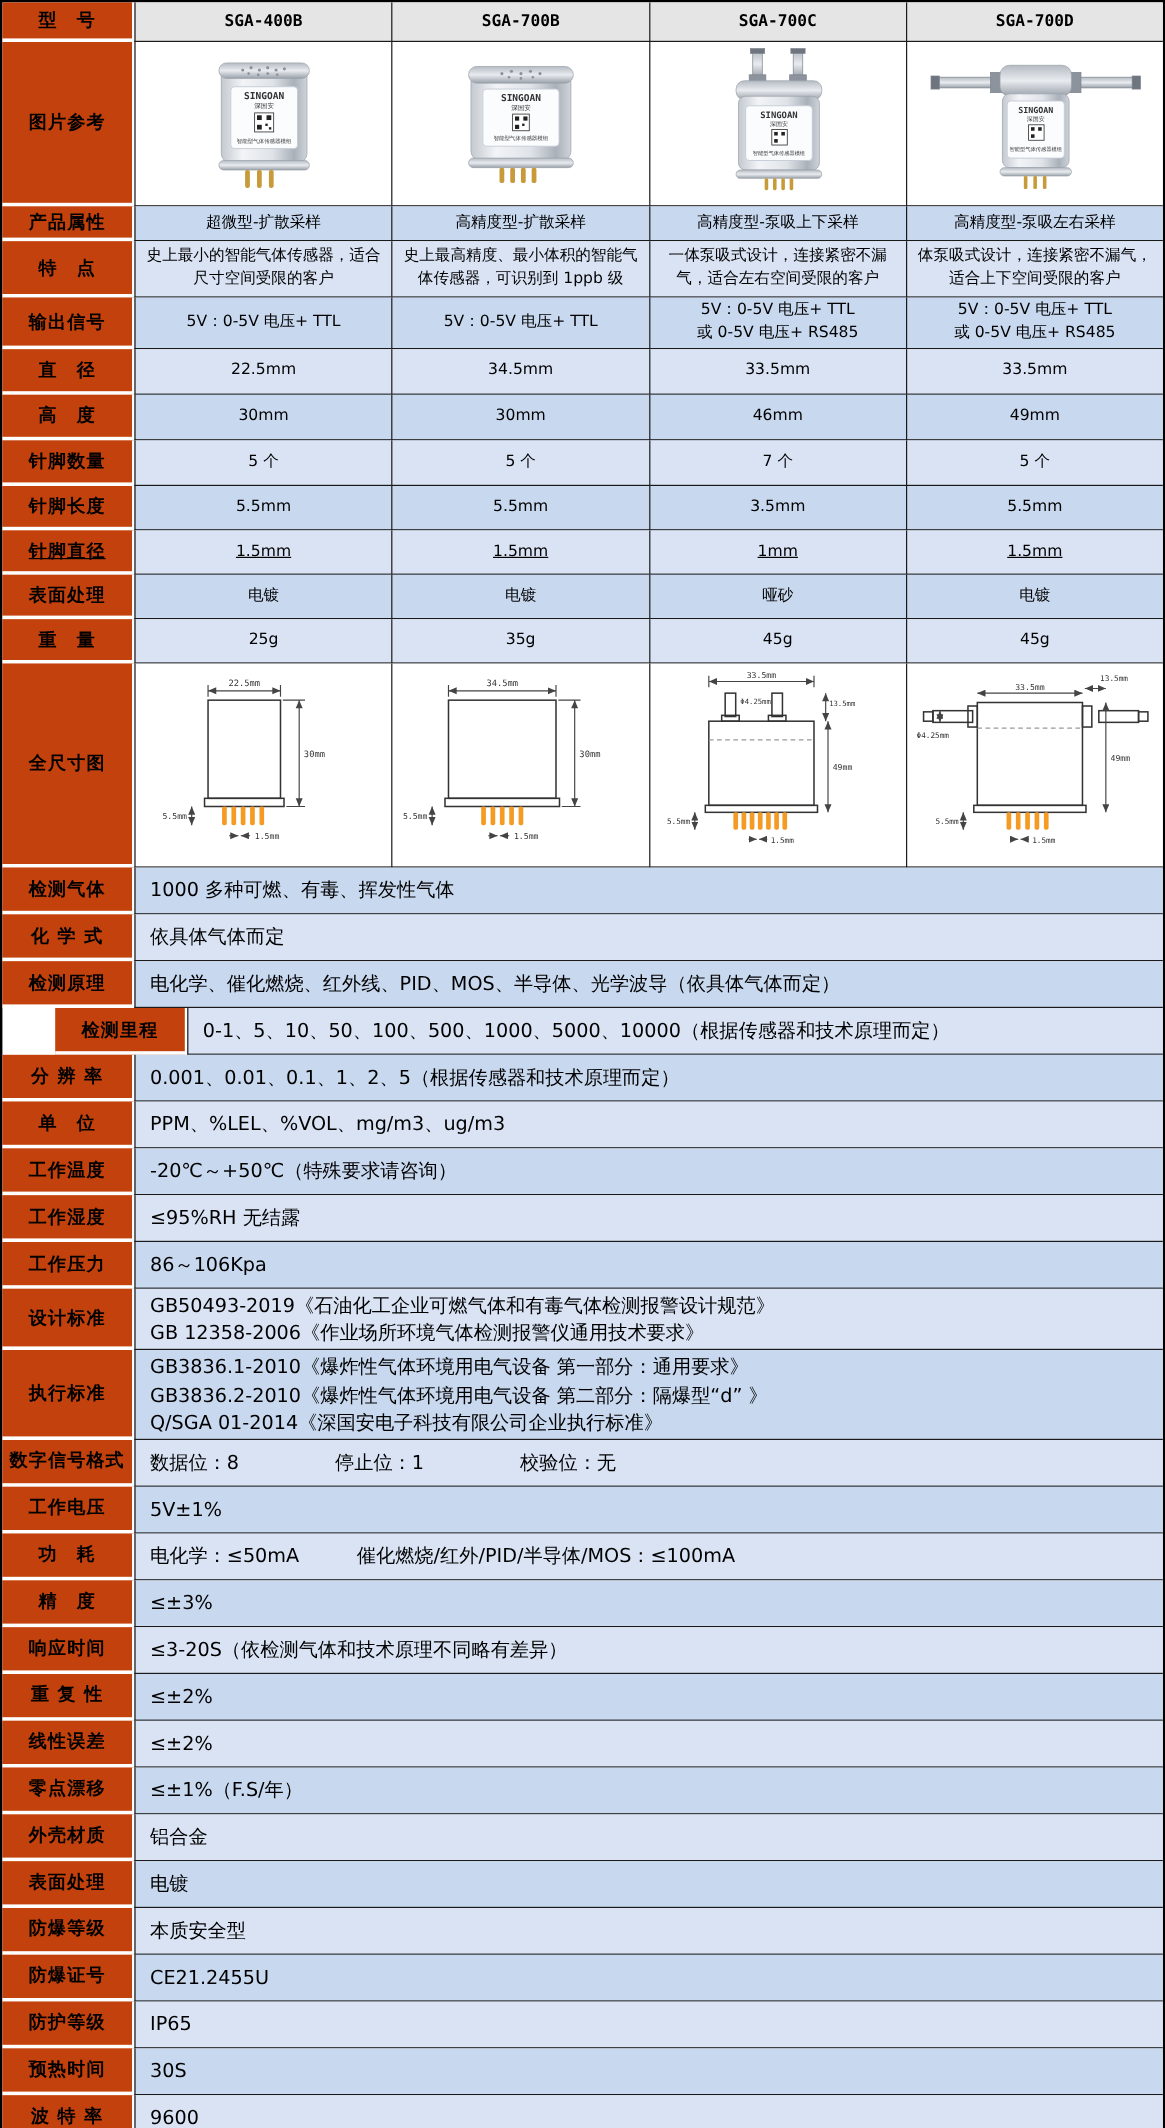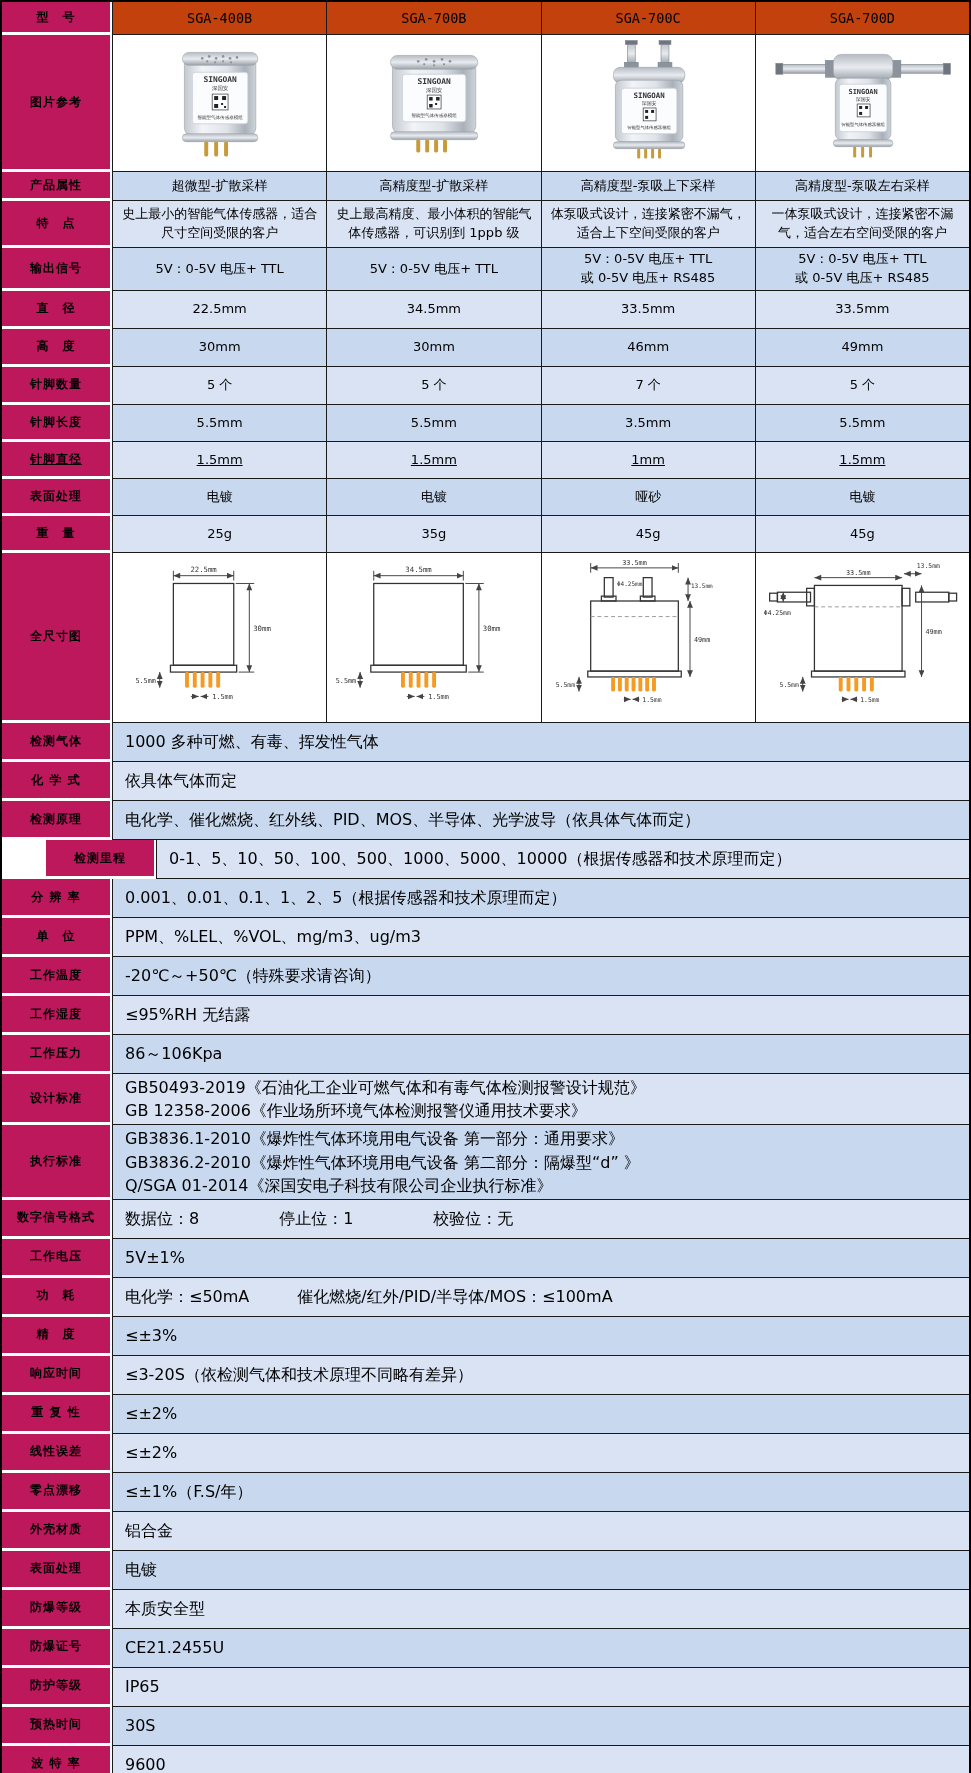--- a/index.html
+++ b/index.html
@@ -1,27 +1,27 @@
 <!DOCTYPE html>
 <html><head>
 <meta charset="utf-8">
 <style>
   html,body{margin:0;padding:0;background:#fff;}
   body{font-family:"DejaVu Sans","Liberation Sans",sans-serif;color:#000;}
   .table{width:967px;border:2px solid #000;background:#fff;}
   .row{display:grid;grid-template-columns:110px 1fr 1fr 1fr 1fr;box-sizing:border-box;}
   .row.wide{grid-template-columns:110px 1fr;}
   .cell{box-sizing:border-box;display:flex;align-items:center;justify-content:center;text-align:center;padding:2px 6px;}
-  .cell.label{background:#be185d;font-weight:bold;font-size:12px;border-right:2px solid #fff;border-bottom:3px solid #fff;letter-spacing:1px;}
+  .cell.label{background:#c2410c;font-weight:bold;font-size:15px;border-right:2px solid #fff;border-bottom:3px solid #fff;letter-spacing:1px;}
   .cell.value{border-left:1.5px solid #1a1a1a;border-bottom:1.5px solid #1a1a1a;font-size:13px;flex-direction:column;line-height:1.45;}
   .cell.value.left{align-items:flex-start;text-align:left;padding-left:12px;font-size:16px;}
   .shade-a .cell.value{background:#c8d8ef;}
   .shade-b .cell.value{background:#d9e3f4;}
   .white .cell.value{background:#ffffff;padding:0;}
-  .row.header .cell.model{background:#c2410c;font-weight:normal;font-size:13.5px;font-family:"DejaVu Sans Mono","Liberation Mono",monospace;border-left:1.5px solid #1a1a1a;border-bottom:1.5px solid #1a1a1a;}
+  .row.header .cell.model{background:#e5e5e5;font-weight:bold;font-size:13.5px;font-family:"DejaVu Sans Mono","Liberation Mono",monospace;border-left:1.5px solid #1a1a1a;border-bottom:1.5px solid #1a1a1a;}
   .row.header{height:33px;}
   .line{width:100%;}
   svg{display:block;}
   svg text{font-family:"DejaVu Sans Mono","Liberation Mono",monospace;fill:#333;}
   .dim{stroke:#444;stroke-width:1;}
   .outline{stroke:#333;stroke-width:1.3;fill:none;}
   .dash{stroke:#999;stroke-width:1;stroke-dasharray:4 3;}
   .pin{fill:#f59a23;}
   .goldpin{fill:#c79a3a;}
 </style>
@@ -218,24 +218,24 @@
       </div>
       <div class="row spec shade-b" style="min-height: 47px;">
         <div class="cell label">特　点</div>
         <div class="cell value">
           <div class="line">史上最小的智能气体传感器，适合尺寸空间受限的客户</div>
         </div>
         <div class="cell value">
           <div class="line">史上最高精度、最小体积的智能气体传感器，可识别到 1ppb 级</div>
         </div>
         <div class="cell value">
+          <div class="line">一体泵吸式设计，连接紧密不漏气，适合左右空间受限的客户</div>
+        </div>
+        <div class="cell value">
           <div class="line">体泵吸式设计，连接紧密不漏气，适合上下空间受限的客户</div>
-        </div>
-        <div class="cell value">
-          <div class="line">一体泵吸式设计，连接紧密不漏气，适合左右空间受限的客户</div>
         </div>
       </div>
       <div class="row spec shade-a" style="min-height: 43px;">
         <div class="cell label">输出信号</div>
         <div class="cell value">
           <div class="line">5V：0-5V 电压+ TTL</div>
         </div>
         <div class="cell value">
           <div class="line">5V：0-5V 电压+ TTL</div>
         </div>

